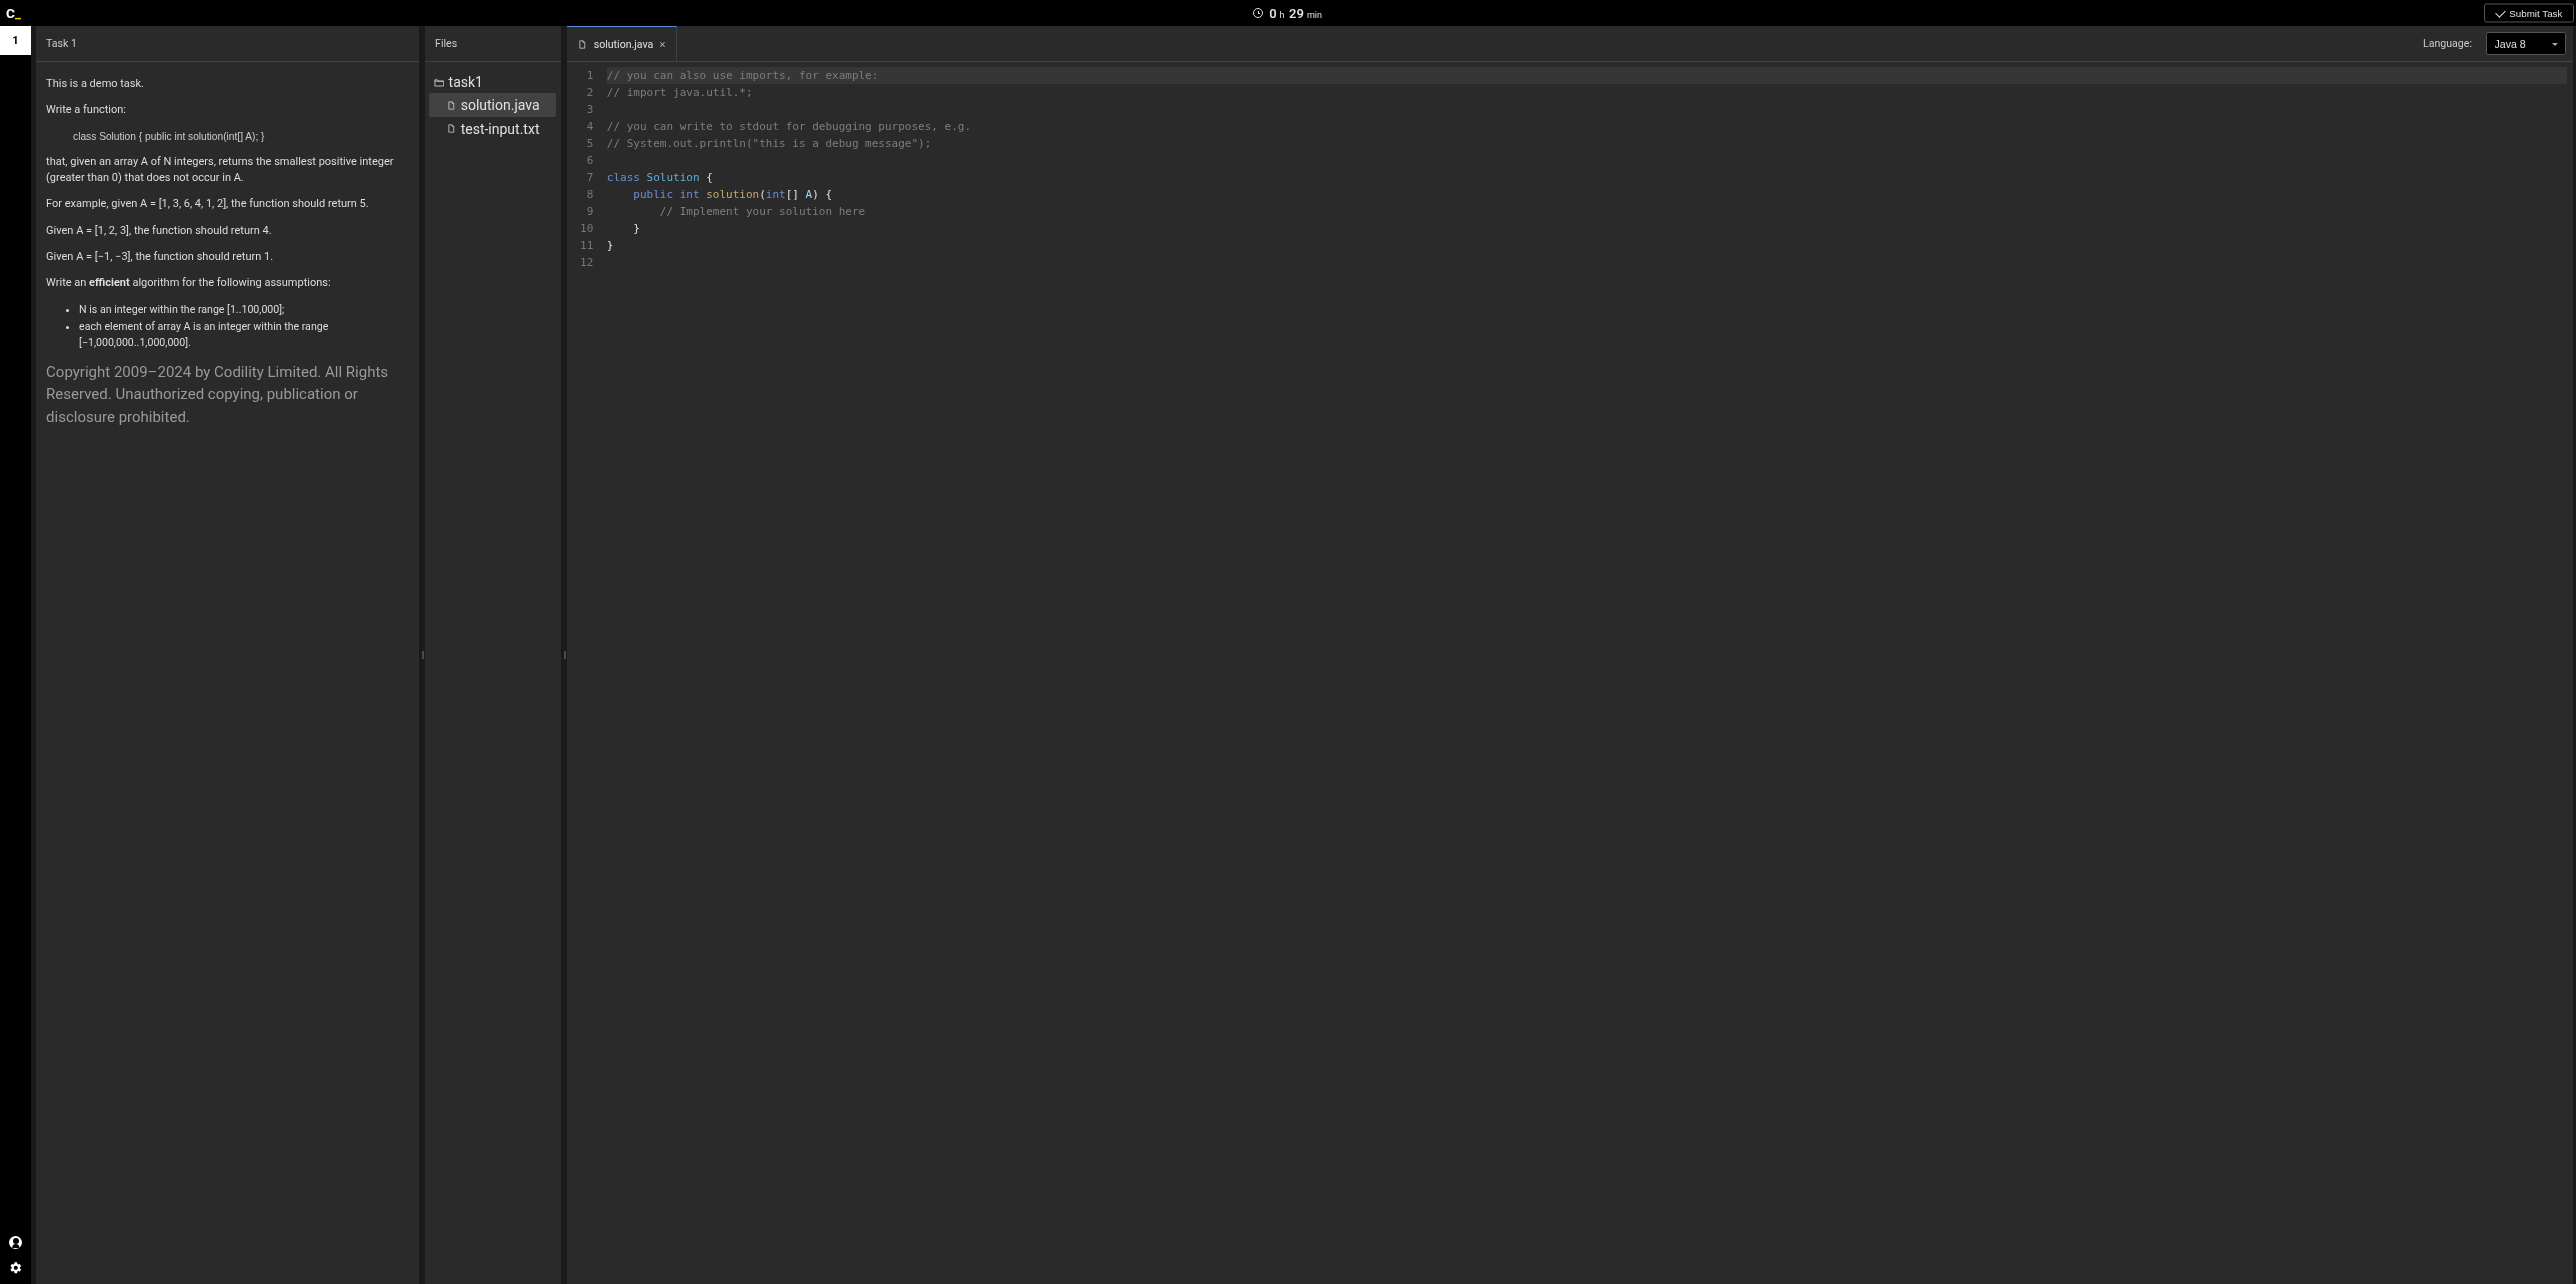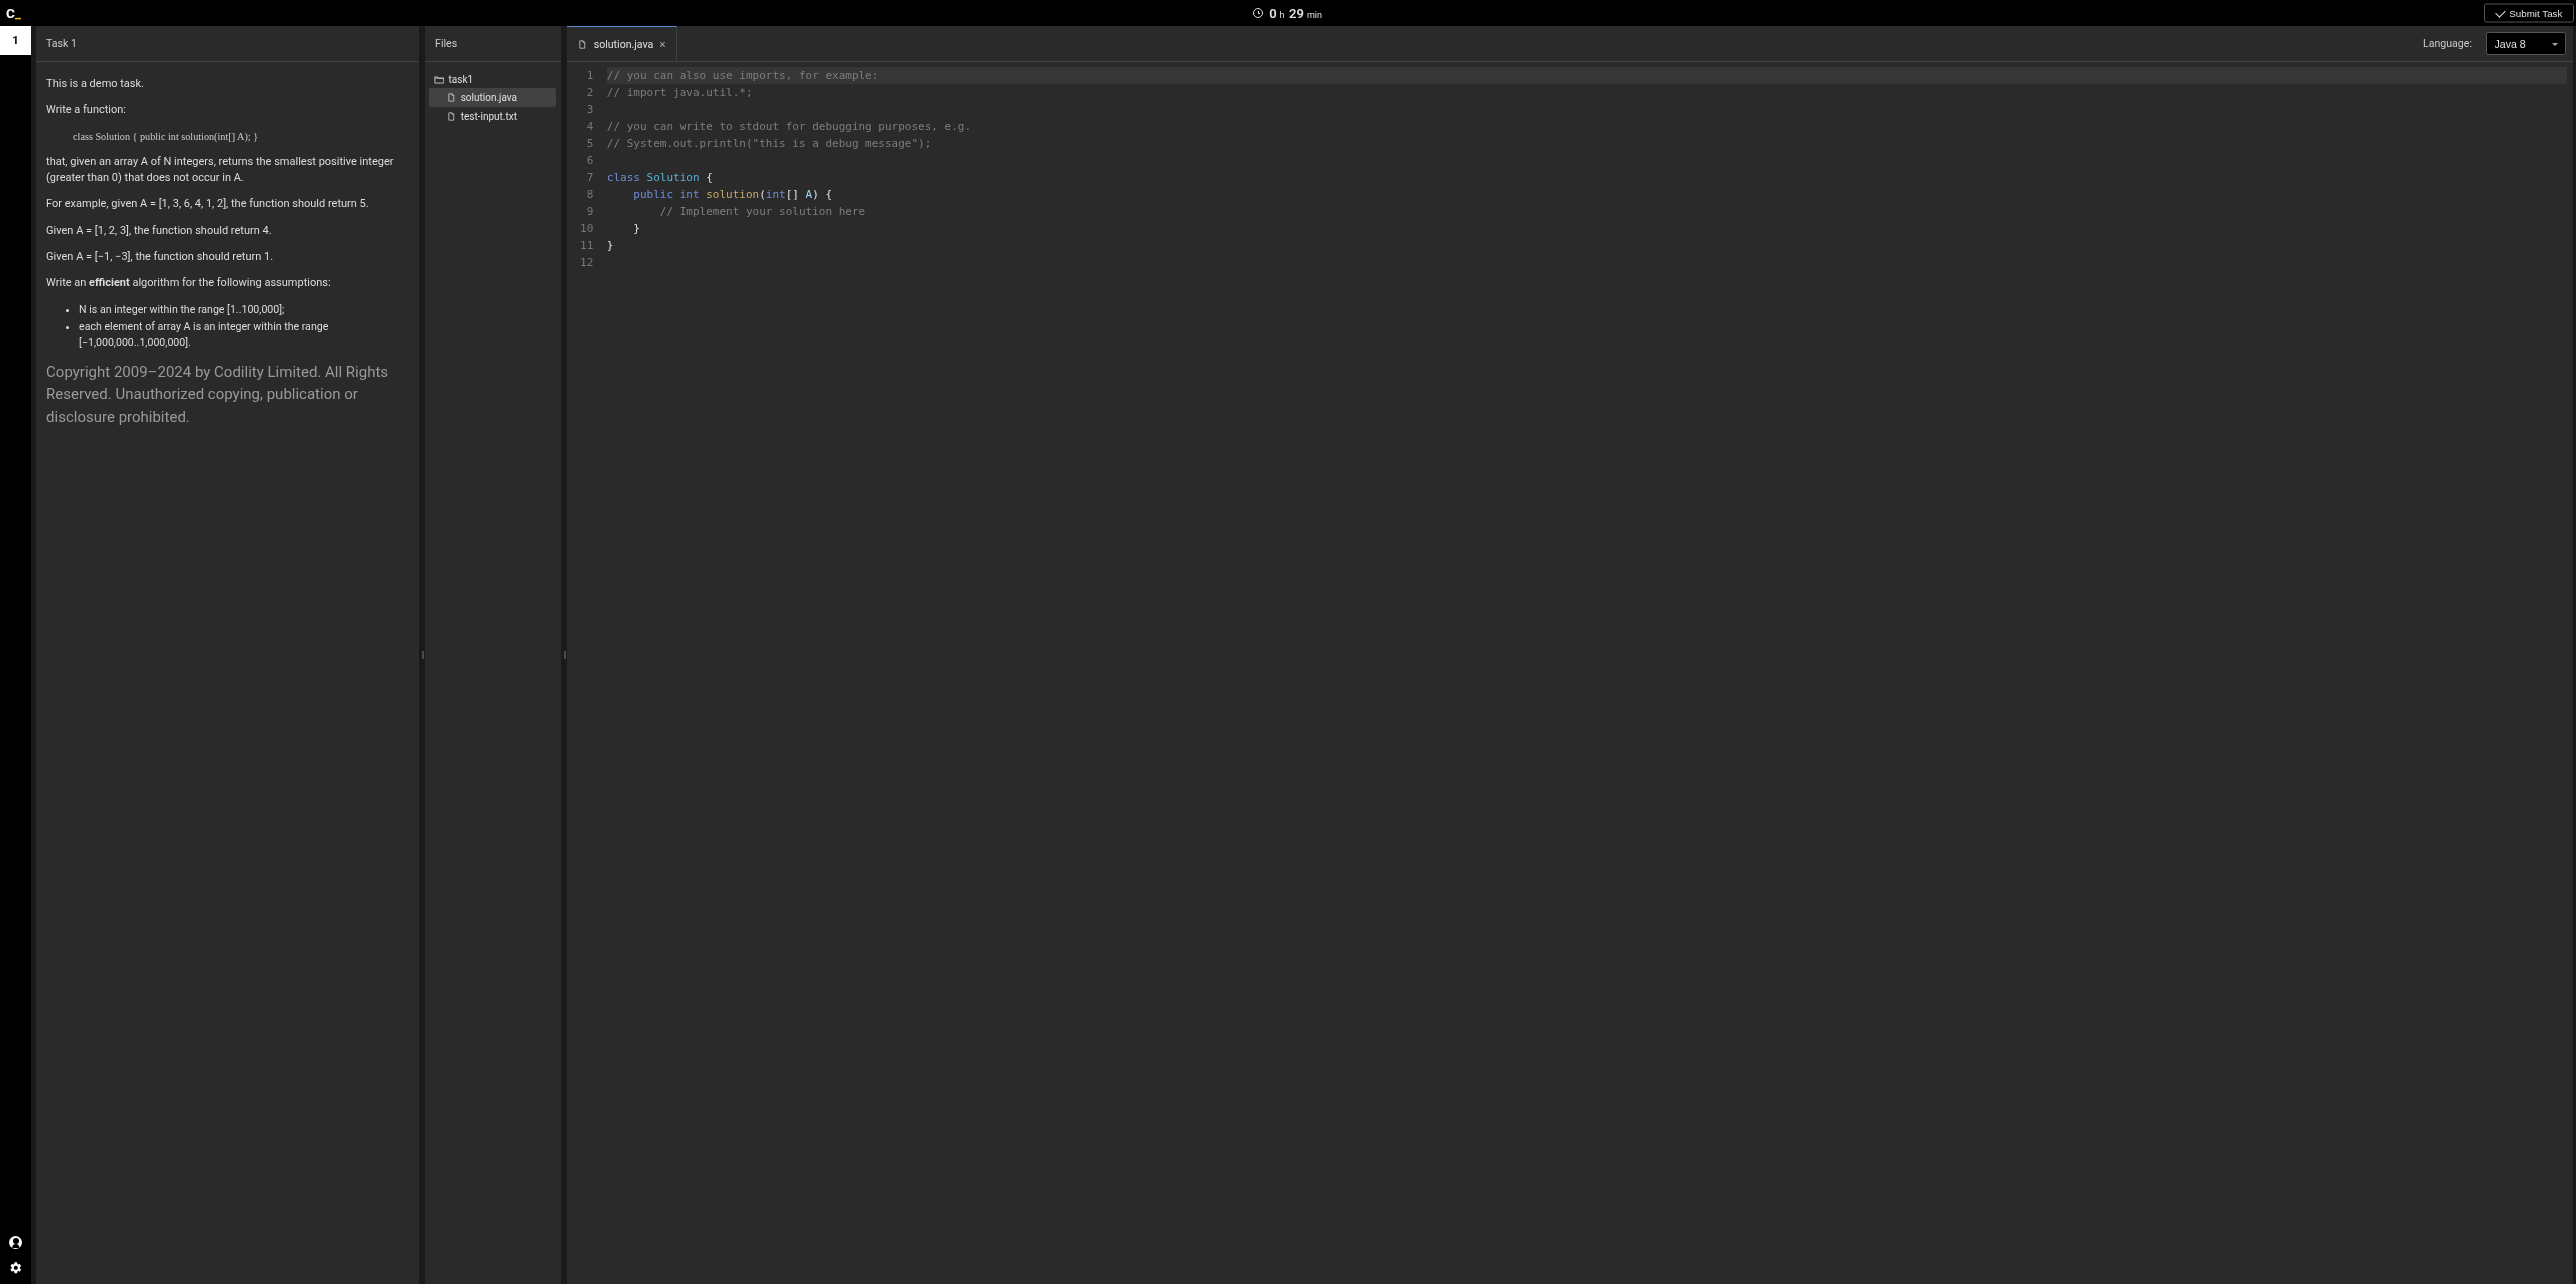--- a/index.html
+++ b/index.html
@@ -28,26 +28,26 @@
     .gear-icon { width: 13.6px; height: 13.6px; cursor: pointer; }
     
     .panel { background: #2a2a2a; margin: 0 3px; display: flex; flex-direction: column; position: relative; }
     .panel-task { width: 383px; margin-left: 4.5px; }
     .panel-files { width: 136px; }
     .panel-editor { flex: 1; margin-right: 3px; }
     
     .panel-header { height: 36px; display: flex; align-items: center; padding: 0 10.6px; border-bottom: 0.8px solid #424242; font-size: 10.6px; color: #ccc; }
     .task-content { padding: 13.6px 10.6px; font-size: 11px; line-height: 1.5; color: #ddd; overflow-y: auto; flex: 1; }
     .task-content p { margin-bottom: 9.8px; }
-    .code-sig { font-family: Liberation Serif, serif; font-size: 10.2px; color: #ccc; padding-left: 27px; margin-bottom: 9.8px; }
+    .code-sig { font-family: Liberation Sans, sans-serif; font-size: 10.2px; color: #ccc; padding-left: 27px; margin-bottom: 9.8px; }
     .task-content ul { padding-left: 33px; margin-bottom: 9.8px; }
     .task-content li { font-size: 10.6px; margin-bottom: 1.5px; }
     .copyright { font-size: 15px; color: #999; line-height: 1.5; }
     
-    .file-tree { padding: 9px 4.5px; font-size: 10px; }
+    .file-tree { padding: 9px 4.5px; font-size: 14px; }
     .tree-folder { display: flex; align-items: center; gap: 4.5px; padding: 3px 4.5px; cursor: pointer; }
     .tree-file { display: flex; align-items: center; gap: 4.5px; padding: 3.8px 4.5px 3.8px 16.6px; cursor: pointer; border-radius: 2.3px; }
     .tree-file.active { background: #424242; }
     .folder-icon, .file-icon { width: 10.6px; height: 9px; flex-shrink: 0; }
     
     .editor-header { height: 36px; display: flex; align-items: center; justify-content: space-between; border-bottom: 0.8px solid #424242; }
     .tab { display: flex; align-items: center; gap: 6px; padding: 0 10.6px; height: 100%; border-top: 1.5px solid #5b8dd6; border-right: 0.8px solid #424242; background: #2a2a2a; cursor: pointer; font-size: 10.6px; }
     .tab-close { cursor: pointer; font-size: 11.3px; color: #aaa; }
     .lang-area { display: flex; align-items: center; gap: 14px; padding-right: 7.5px; font-size: 10.6px; color: #ccc; }
     .lang-select { background: #000000; border: 0.8px solid #555; color: #e0e0e0; padding: 4.5px 38px 4.5px 7.5px; border-radius: 2.3px; font-size: 10.6px; cursor: pointer; appearance: none; position: relative; }

